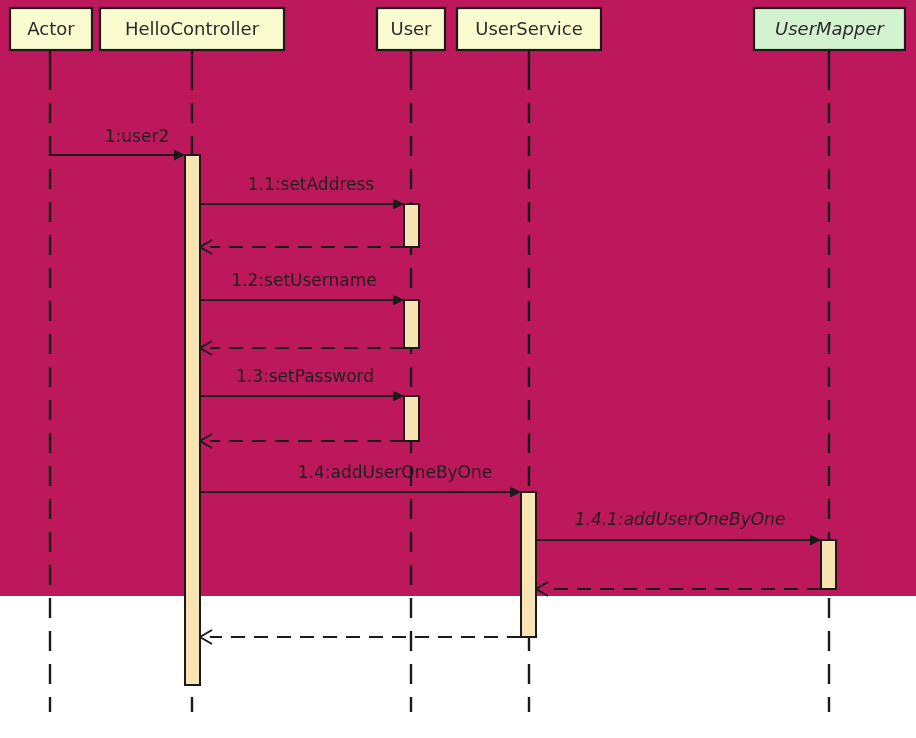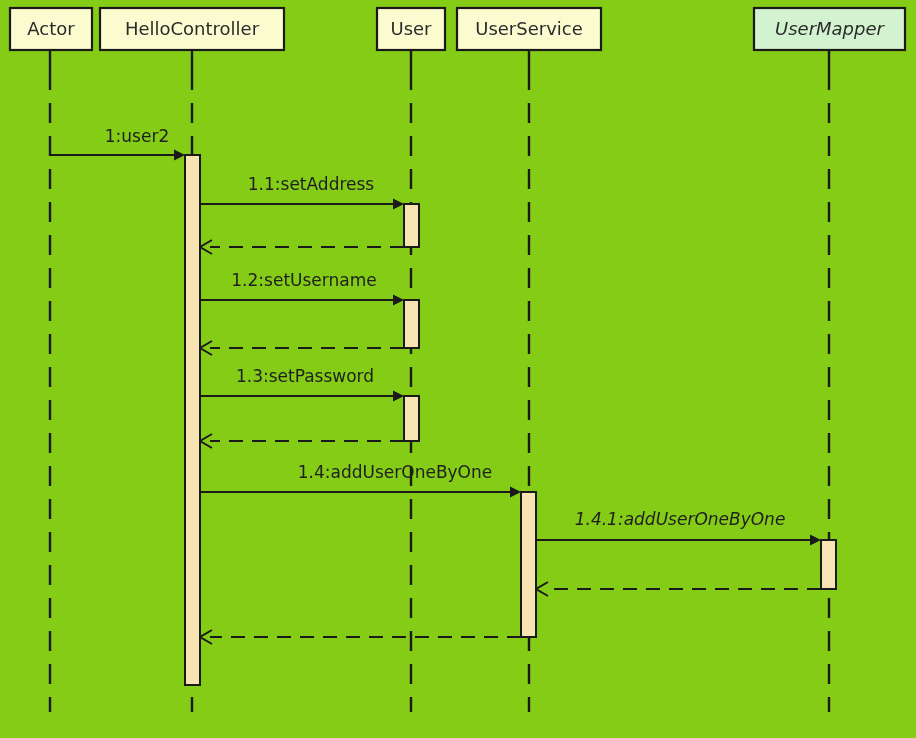--- a/index.html
+++ b/index.html
@@ -10,22 +10,22 @@
   }
   body {
     width: 916px;
     height: 738px;
     font-family: "DejaVu Sans", "Liberation Sans", sans-serif;
     overflow: hidden;
   }
   #diagram-root {
     position: relative;
     width: 916px;
-    height: 738px;
-    background: #84cc16;
+    height: 596px;
+    background: #be185d;
   }
   svg#sequence-canvas {
     position: absolute;
     top: 0;
     left: 0;
     width: 916px;
     height: 738px;
     display: block;
   }
   .participant-box {

